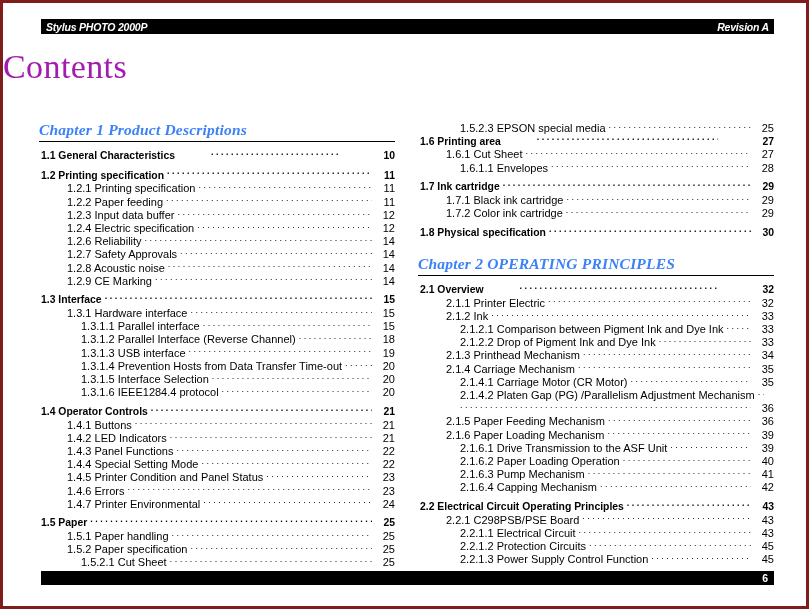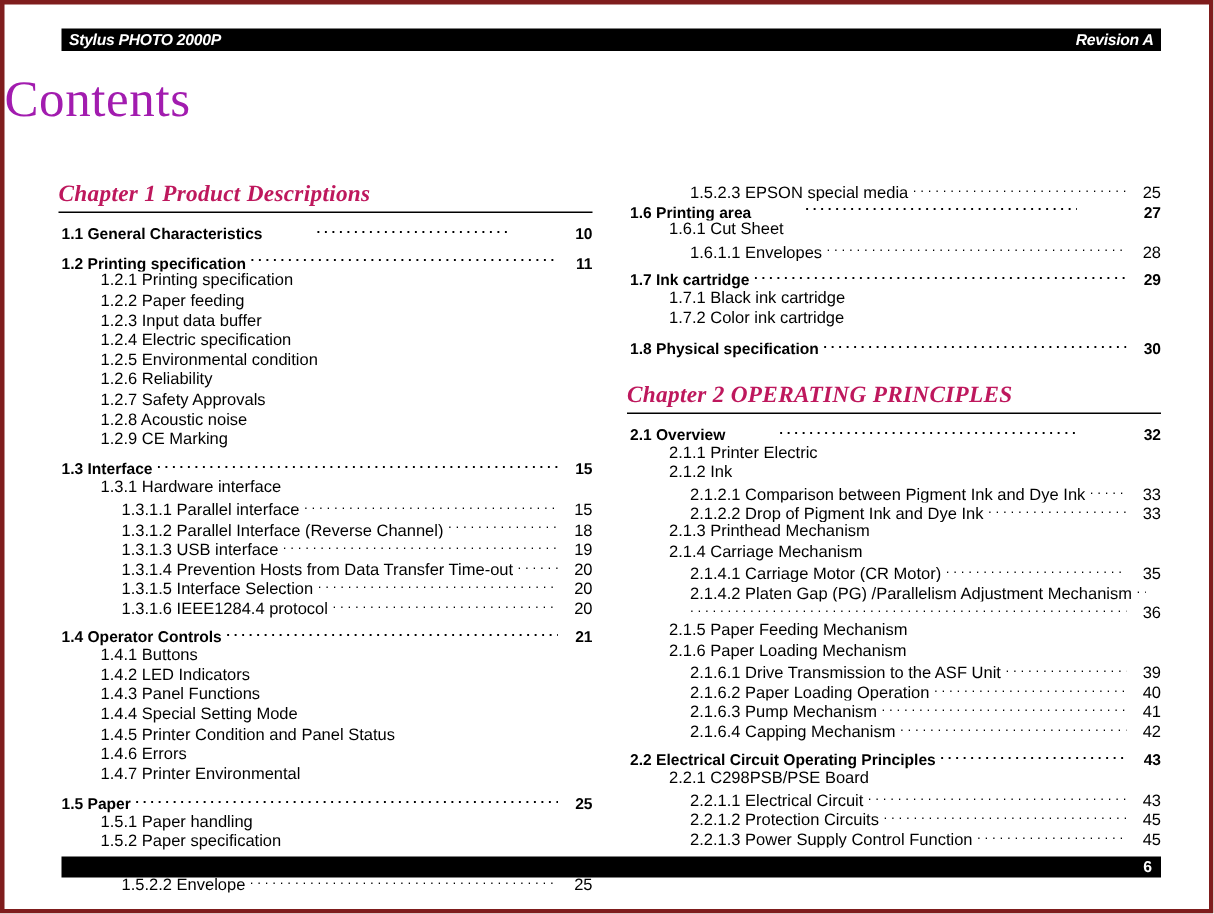--- a/index.html
+++ b/index.html
@@ -66,21 +66,21 @@
   }
   .col-left  { left: 36px;  width: 356px; }
   .col-right { left: 415px; width: 356px; }
 
   
   .chapter {
     font-family: "Liberation Serif", serif;
     font-size: 15.5px;
     font-weight: bold;
     font-style: italic;
-    color: #be185d;
+    color: #3b82f6;
     letter-spacing: 0.2px;
     white-space: nowrap;
     padding-bottom: 2px;
   }
   .chapter-rule {
     border: 0;
     border-top: 1.2px solid #000000;
     margin: 0 0 7px 0;
     width: 100%;
   }
@@ -131,21 +131,20 @@
     font-size: 10.4px;
     font-weight: bold;
     padding-left: 2px;
     margin-top: 6px;
   }
   .lvl2.first { margin-top: 0; gap: 33px; }
   .lvl3 {
     font-size: 11px;
     font-weight: normal;
     padding-left: 28px;
-    flex-direction: column;
   }
   .lvl4 {
     font-size: 11px;
     font-weight: normal;
     padding-left: 42px;
   }
   .lvl2 .pnum { font-weight: bold; }
 
   
   .running-footer {
@@ -210,25 +209,20 @@
           <span class="etitle">1.2.3 Input data buffer</span>
           <span class="leader"></span>
           <span class="pnum">12</span>
         </div>
         <div class="toc-entry lvl3">
           <span class="etitle">1.2.4 Electric specification</span>
           <span class="leader"></span>
           <span class="pnum">12</span>
         </div>
         <div class="toc-entry lvl3">
-          <span class="etitle">1.2.5 Environmental condition</span>
-          <span class="leader"></span>
-          <span class="pnum">13</span>
-        </div>
-        <div class="toc-entry lvl3">
           <span class="etitle">1.2.6 Reliability</span>
           <span class="leader"></span>
           <span class="pnum">14</span>
         </div>
         <div class="toc-entry lvl3">
           <span class="etitle">1.2.7 Safety Approvals</span>
           <span class="leader"></span>
           <span class="pnum">14</span>
         </div>
         <div class="toc-entry lvl3">

